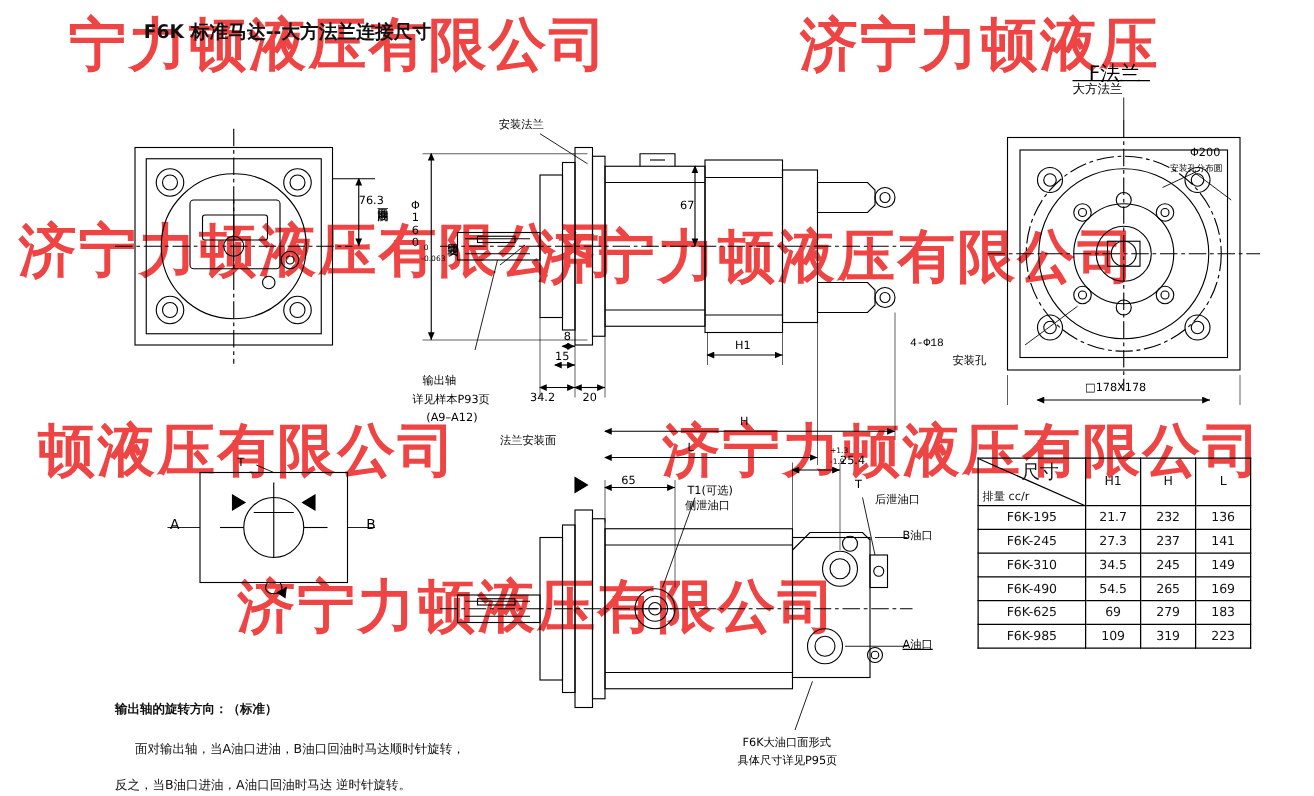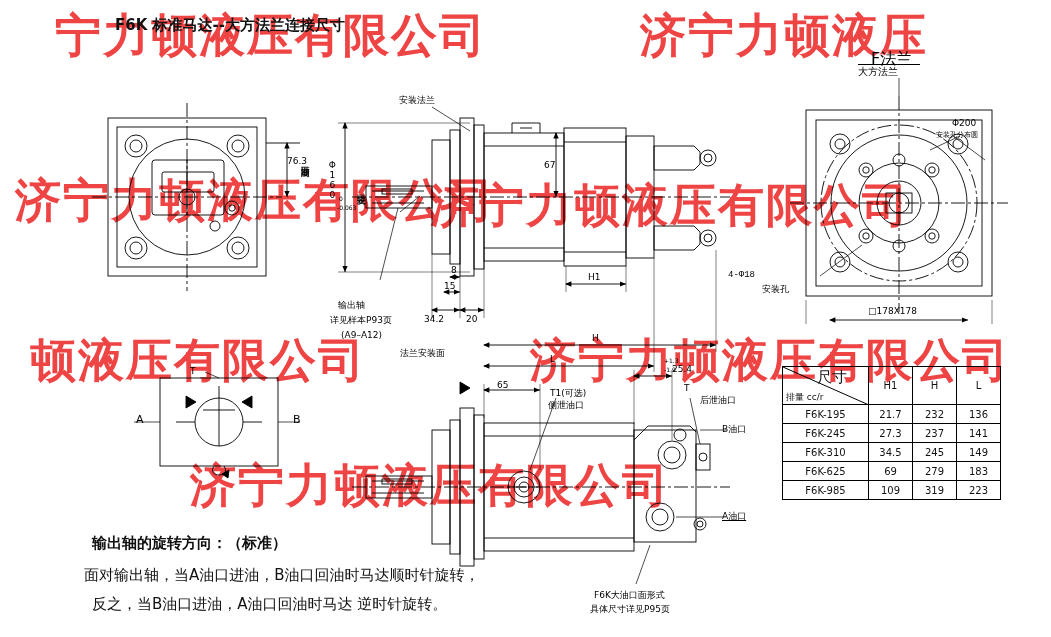--- a/index.html
+++ b/index.html
@@ -9,21 +9,21 @@
       font-family:"DejaVu Sans",sans-serif;user-select:none;z-index:0;}
   .layer{position:absolute;left:0;top:0;width:1051px;height:637px;z-index:2;}
   .txt{position:absolute;font-size:9px;line-height:1.15;white-space:nowrap;z-index:3;color:#000;}
   .txt.cn{font-family:"DejaVu Sans","Liberation Sans",sans-serif;}
   .title{position:absolute;font-size:15px;font-weight:bold;white-space:nowrap;z-index:3;}
   .vert{writing-mode:vertical-rl;text-orientation:upright;}
   table.spec{position:absolute;border-collapse:collapse;font-size:10px;z-index:3;background:transparent;}
   table.spec th, table.spec td{border:1px solid #000;padding:2px 6px;text-align:center;
       font-weight:normal;height:19px;box-sizing:border-box;}
   table.spec th{font-weight:normal;}
-  .note{position:absolute;font-size:15px;z-index:3;white-space:nowrap;}
+  .note{position:absolute;font-size:10px;z-index:3;white-space:nowrap;margin-top:26px;}
 </style>
 </head>
 <body>
 
 <div id="wm-layer">
     <div class="wm" style="left: 55px; top: 5px; font-size: 46px; letter-spacing: 2px;">宁力顿液压有限公司</div>
     <div class="wm" style="left: 640px; top: 5px; font-size: 46px; letter-spacing: 2px;">济宁力顿液压</div>
     <div class="wm" style="left: 15px; top: 170px; font-size: 46px; letter-spacing: 2px;">济宁力顿液压有限公司</div>
     <div class="wm" style="left: 430px; top: 175px; font-size: 46px; letter-spacing: 2px;">济宁力顿液压有限公司</div>
     <div class="wm" style="left: 30px; top: 330px; font-size: 46px; letter-spacing: 2px;">顿液压有限公司</div>
@@ -330,29 +330,35 @@
         <td>237</td>
         <td>141</td>
       </tr>
       <tr>
         <td>F6K-310</td>
         <td>34.5</td>
         <td>245</td>
         <td>149</td>
       </tr>
       <tr>
+        <td>F6K-490</td>
+        <td>54.5</td>
+        <td>265</td>
+        <td>169</td>
+      </tr>
+      <tr>
         <td>F6K-625</td>
         <td>69</td>
         <td>279</td>
         <td>183</td>
       </tr>
       <tr>
         <td>F6K-985</td>
         <td>109</td>
         <td>319</td>
         <td>223</td>
       </tr>
     </tbody>
 </table>
 
 <div class="note" style="left:92px;top:534px;font-weight:bold;">输出轴的旋转方向：（标准）</div>
-<div class="note" style="left:84px;top:566px;">面对输出轴，当A油口进油，B油口回油时马达顺时针旋转，</div>
+<div class="note" style="left:108px;top:566px;">面对输出轴，当A油口进油，B油口回油时马达顺时针旋转，</div>
 <div class="note" style="left:92px;top:595px;">反之，当B油口进油，A油口回油时马达 逆时针旋转。</div>
 
 </body></html>

